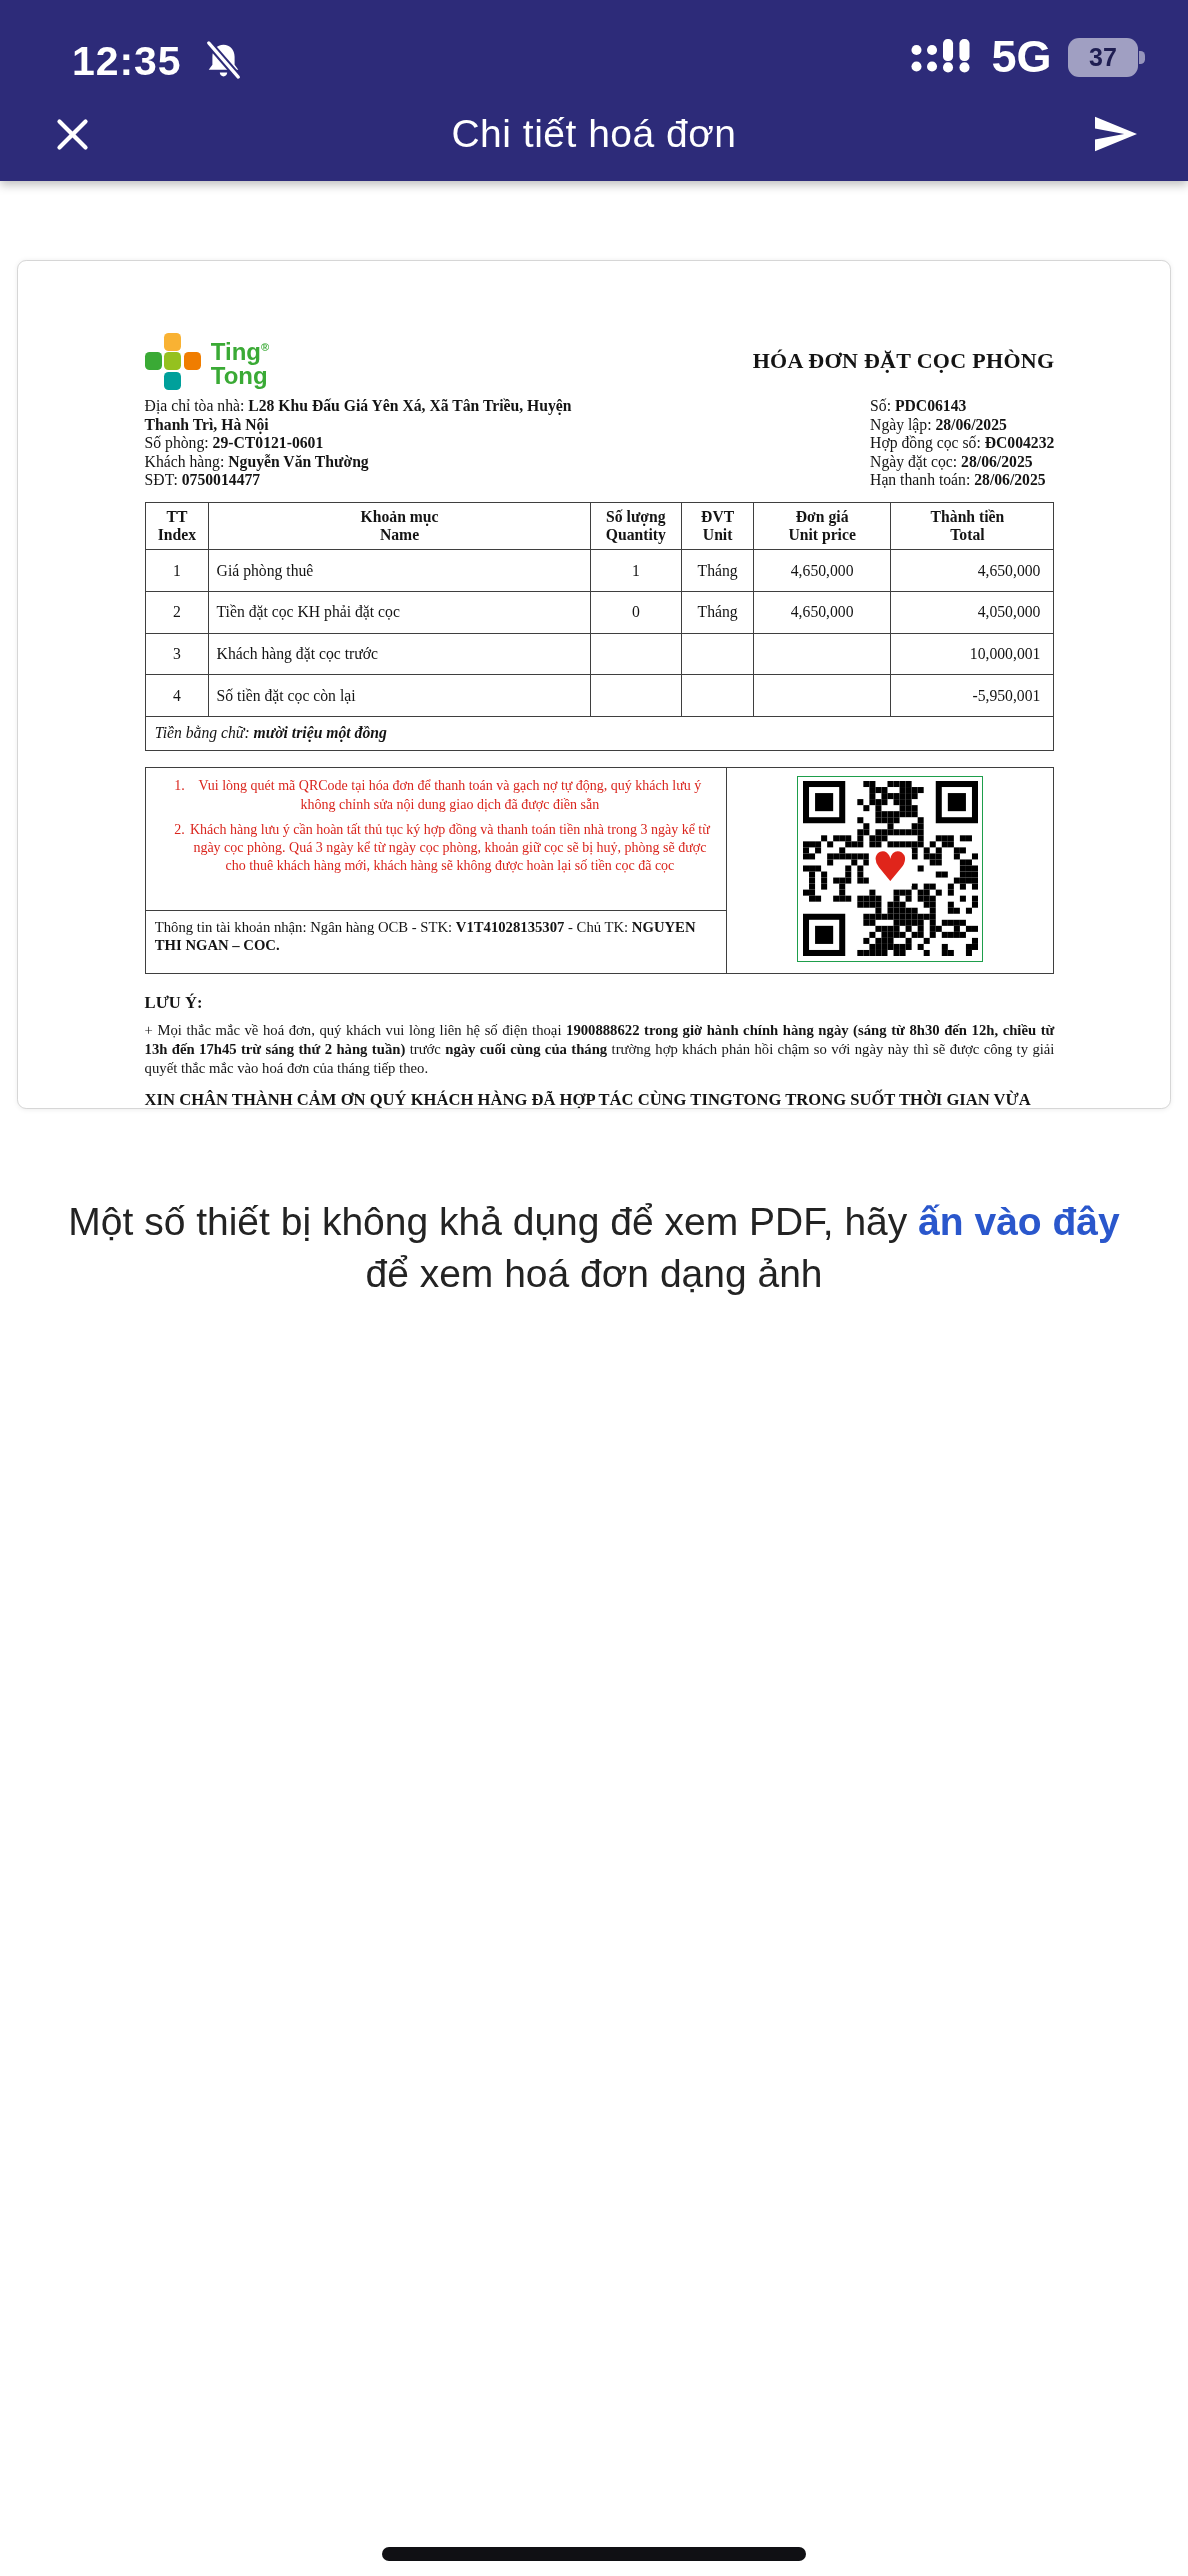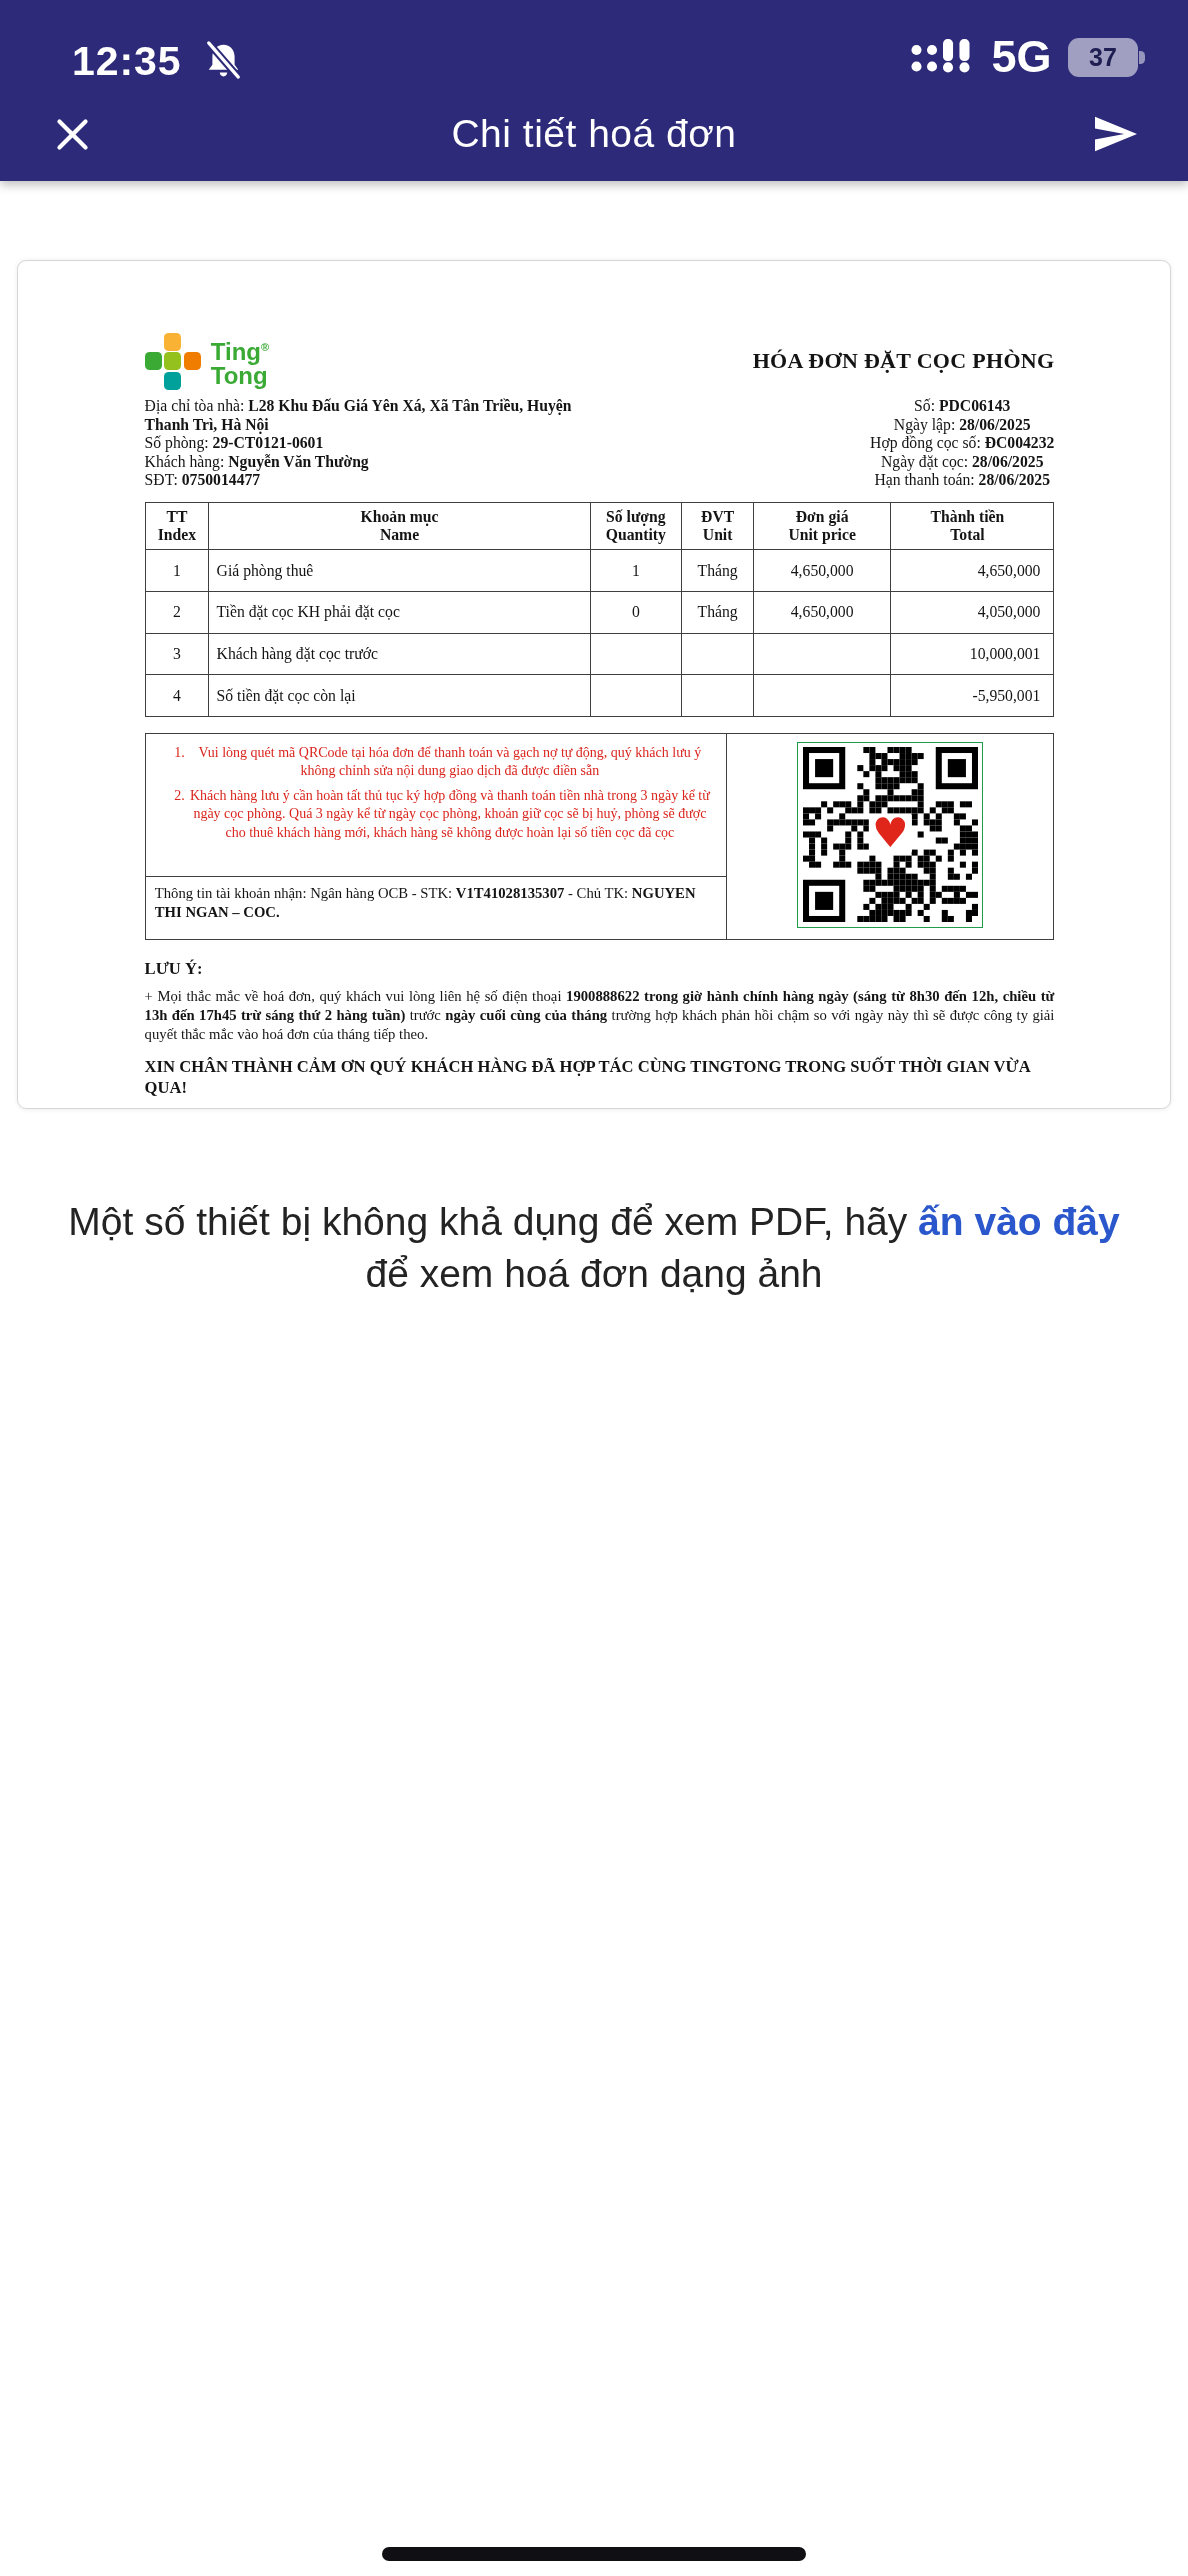--- a/index.html
+++ b/index.html
@@ -59,21 +59,21 @@
   .sq-orange{left:39px;top:19.3px;background:#f07d00;}
   .sq-teal{left:19.3px;top:39px;background:#00a09b;}
   .logo-text{font-weight:700;font-size:24px;line-height:24px;color:#3aaa35;
     font-family:"Liberation Sans","DejaVu Sans",sans-serif;}
   .reg{font-size:11px;vertical-align:super;}
   .inv-title{font-size:22px;font-weight:700;margin-top:14.7px;letter-spacing:0.3px;}
 
   .info-row{display:flex;justify-content:space-between;margin-top:7.4px;
     font-size:15.7px;line-height:18.4px;}
   .info-left{width:461px;}
-  .info-right{text-align:center;}
+  .info-right{text-align:left;}
   .info-line b{font-weight:700;}
 
   table{border-collapse:collapse;}
   .items-table{width:100%;margin-top:13px;font-size:15.7px;}
   .items-table th,.items-table td{border:0.9px solid #3f3f3f;}
   .items-table th{padding:4.6px 3.7px;line-height:18.4px;font-weight:700;text-align:center;}
   .items-table td{height:37px;padding:1.8px 7.4px;}
   .c-tt{width:7%;text-align:center;}
   .c-name{width:42%;text-align:left;}
   .c-qty{width:10%;text-align:center;}
@@ -257,20 +257,25 @@
           <td class="c-price"></td>
           <td class="c-total">10,000,001</td>
         </tr>
         <tr>
           <td class="c-tt">4</td>
           <td class="c-name">Số tiền đặt cọc còn lại</td>
           <td class="c-qty"></td>
           <td class="c-unit"></td>
           <td class="c-price"></td>
           <td class="c-total">-5,950,001</td>
+        </tr>
+        <tr>
+          <td colspan="6" class="words-cell">
+            <span>Tiền bằng chữ: </span><b>mười triệu một đồng</b>
+          </td>
         </tr>
       </tbody>
     </table>
 
     <table class="notes-box">
       <tbody>
         <tr>
           <td class="notes-cell">
             <ol class="notes-list">
               <li>Vui lòng quét mã QRCode tại hóa đơn để thanh toán và gạch nợ tự động, quý khách lưu ý không chỉnh sửa nội dung giao dịch đã được điền sẵn</li>

